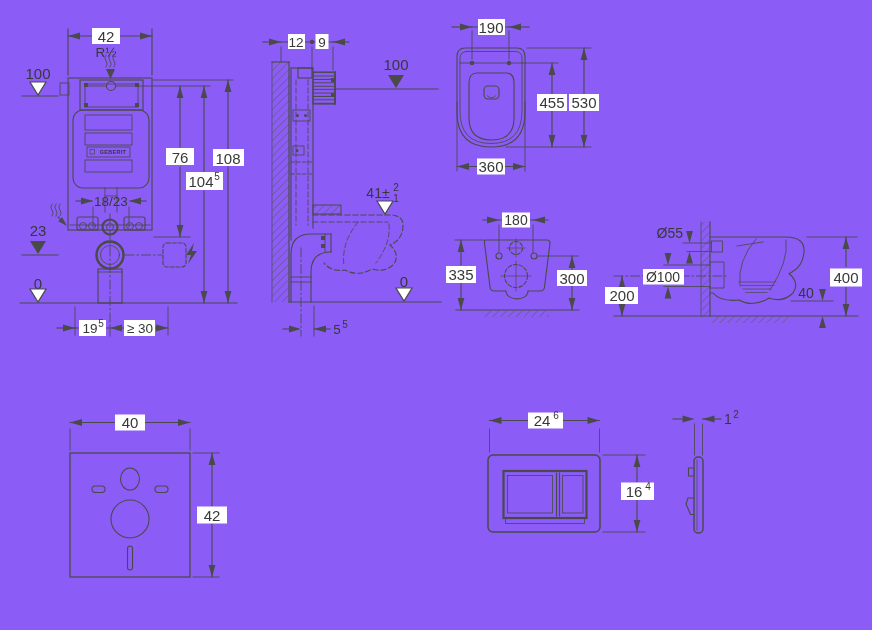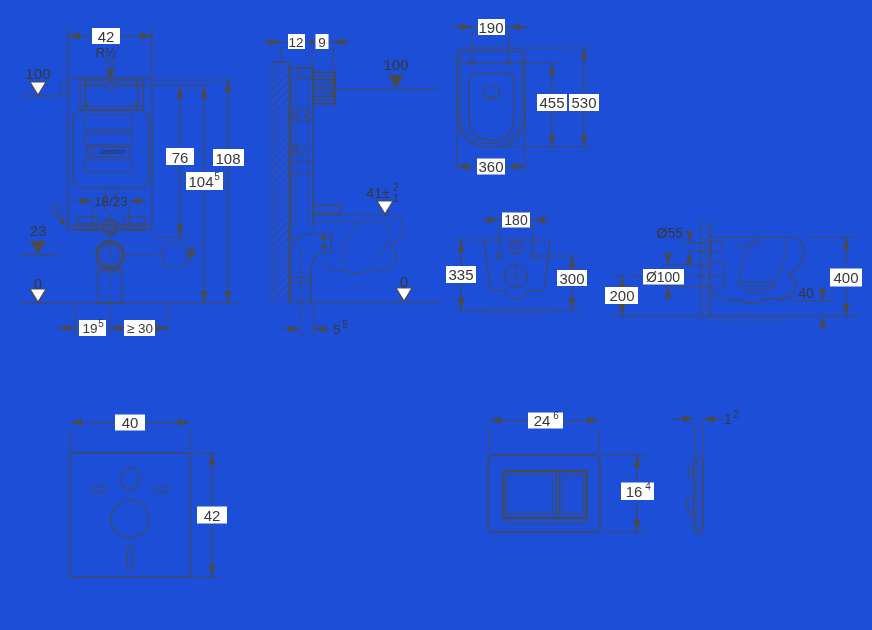--- a/index.html
+++ b/index.html
@@ -1,16 +1,16 @@
 <!DOCTYPE html>
 <html><head>
 <meta charset="utf-8">
 <style>
   html,body{margin:0;padding:0;background:#ffffff;}
-  #canvas{position:relative;width:872px;height:630px;background:#1d4ed8;overflow:hidden;
+  #canvas{position:relative;width:872px;height:630px;background:#8b5cf6;overflow:hidden;
           font-family:"Liberation Sans",sans-serif;}
   svg{position:absolute;left:0;top:0;}
   .ln{stroke:#4a4a4a;stroke-width:1.1;fill:none;stroke-linecap:square;}
   .thin{stroke-width:0.85;}
   .hair{stroke-width:0.7;}
   .bold2{stroke-width:2.2;}
   .bold16{stroke-width:1.6;}
   .dash{stroke-dasharray:5,3;}
   .dashfine{stroke-dasharray:3.5,2.2;}
   .dashdot{stroke-dasharray:9,3,1.5,3;}

